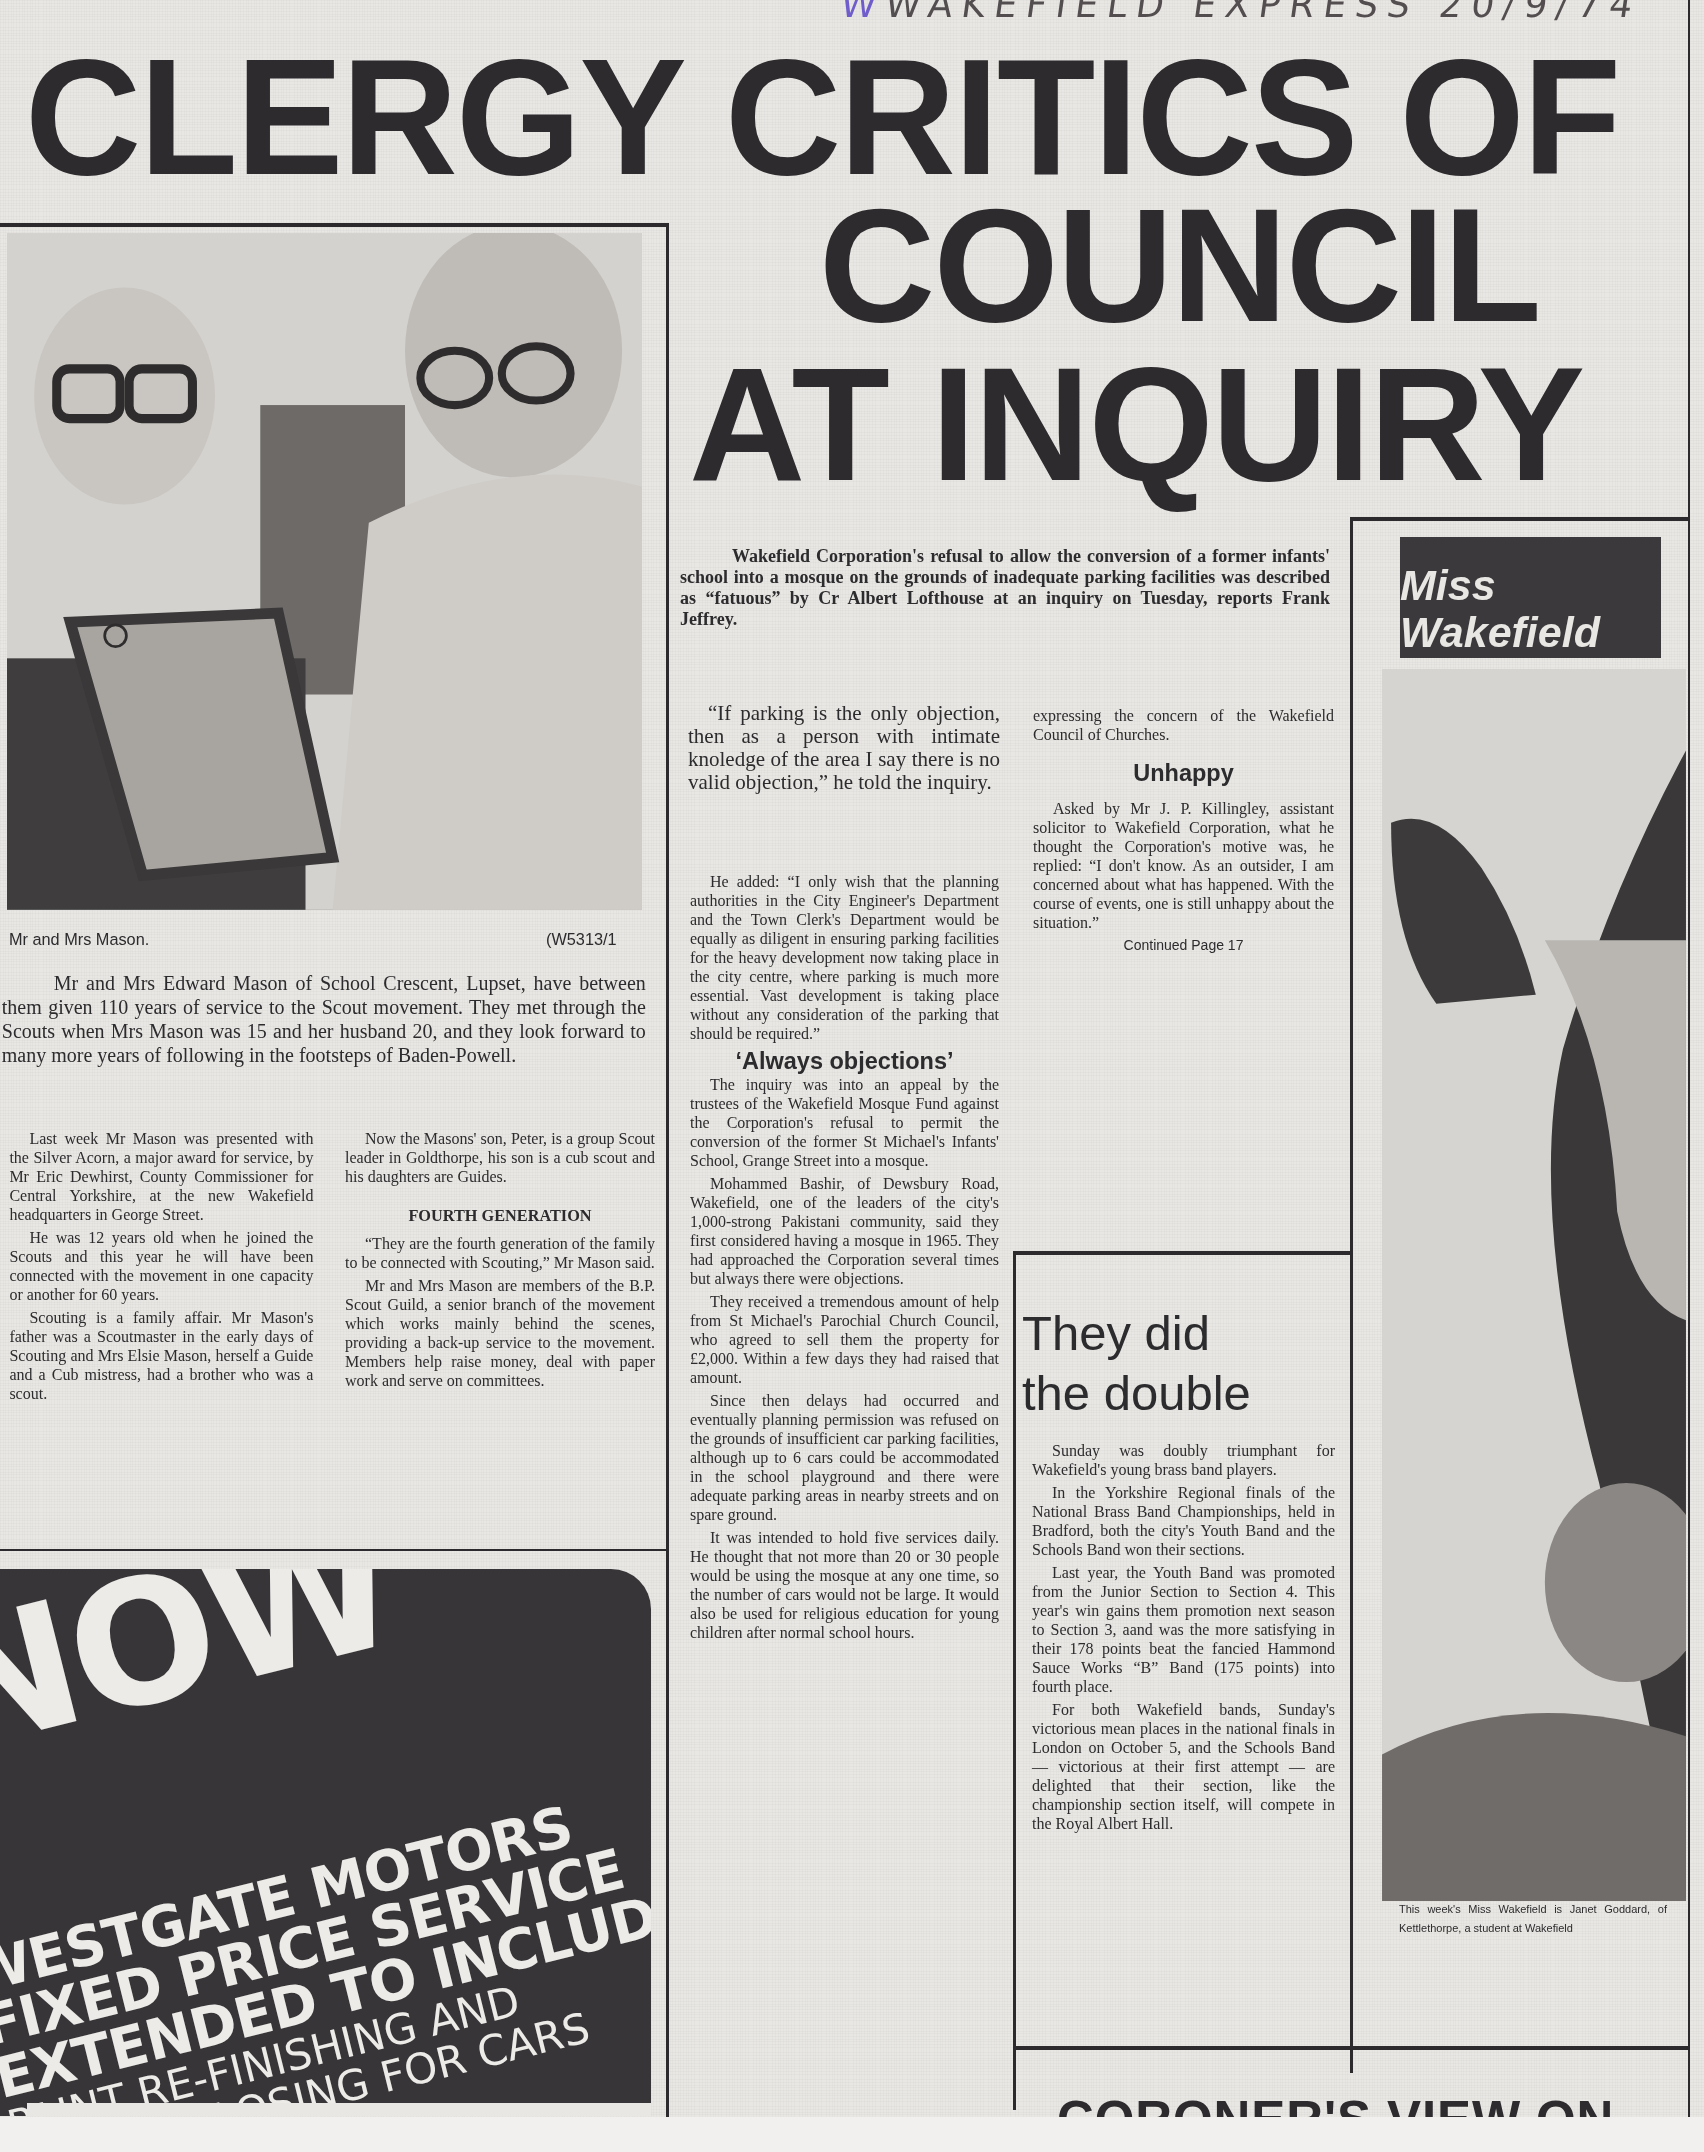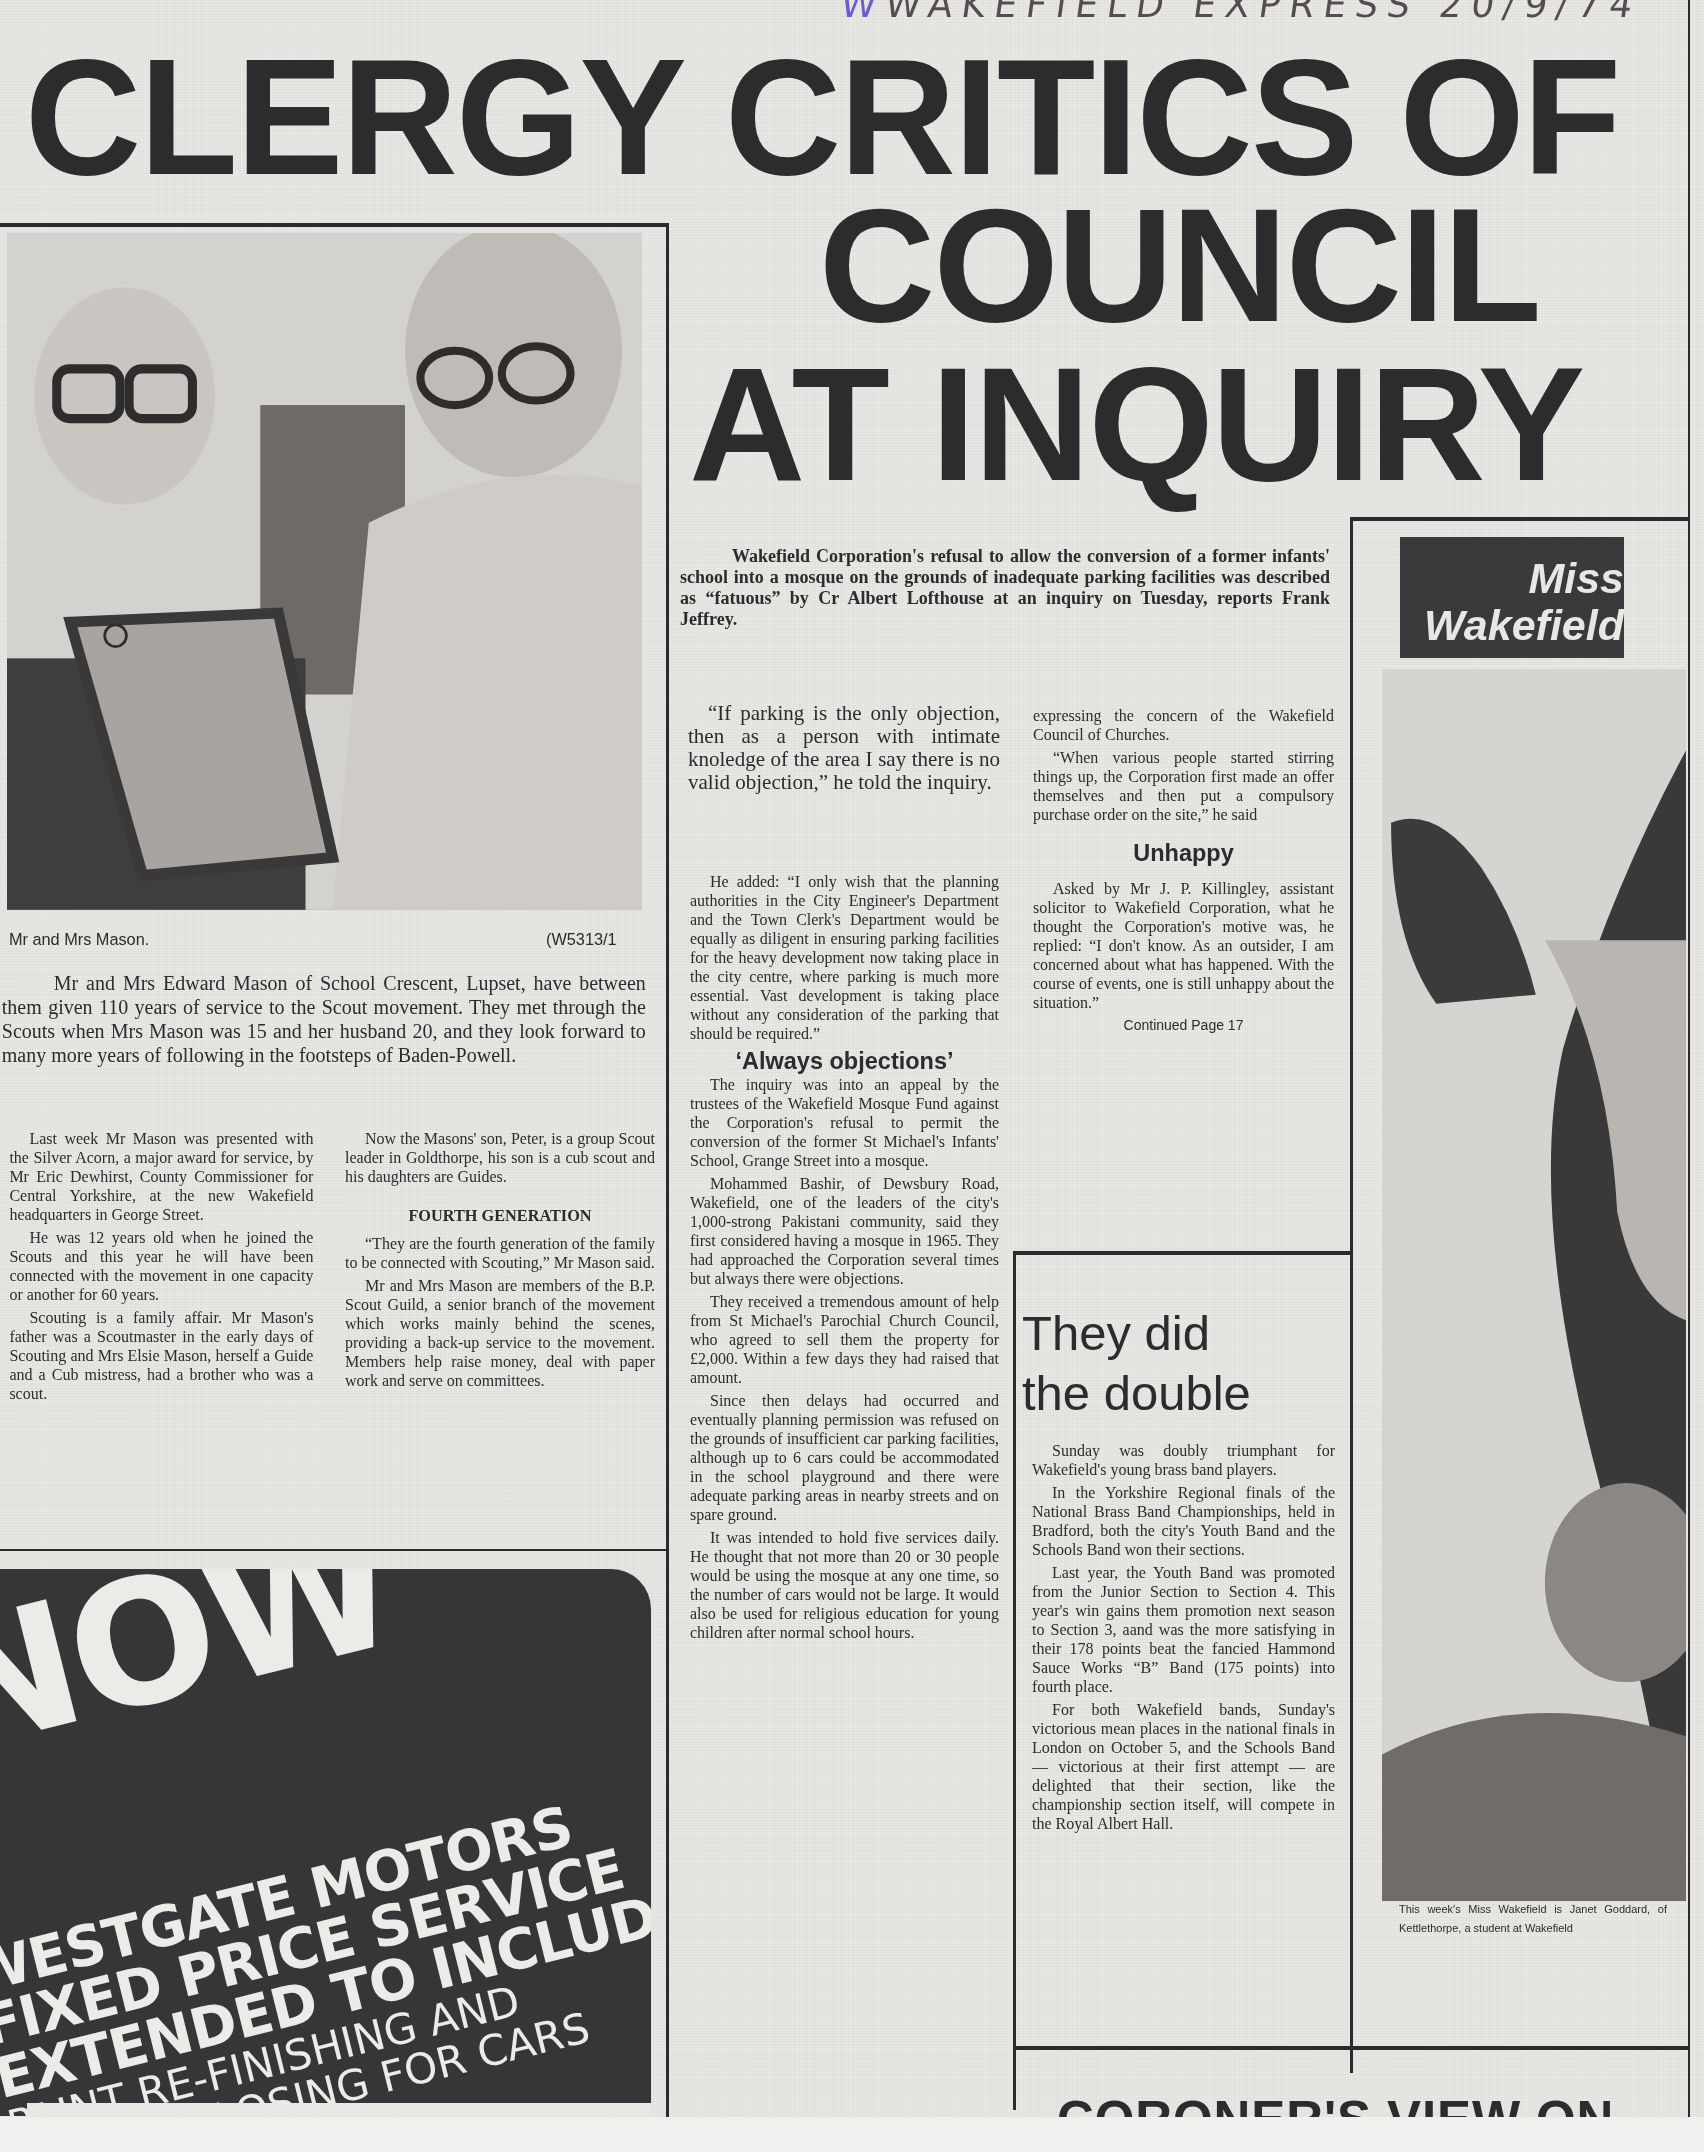--- a/index.html
+++ b/index.html
@@ -59,23 +59,23 @@
     text-align: justify; color:#2c2b2d;
   }
   .quote-large p { margin:0; text-indent: 20px; }
   .subhead-serif {
     font-family: "Liberation Serif", serif; font-weight: bold; font-size: 16.3px; text-align:center; color:#2c2b2d;
   }
   .subhead-sans {
     font-family: "Liberation Sans", sans-serif; font-weight: bold; color:#2c2b2d; text-align:center;
   }
   .miss-box {
-    position:absolute; left:1400px; top:537px; width:224px; height:121px; background:#3b393b;
+    position:absolute; left:1400px; top:537px; width:261px; height:121px; background:#3b393b;
     color:#e9e7e3; font-family:"Liberation Sans", sans-serif; font-weight:bold; font-style: italic;
-    text-align:right; line-height: 47px; font-size: 43px; padding-top: 18px; box-sizing:border-box;
+    text-align:left; line-height: 47px; font-size: 43px; padding-top: 25px; box-sizing:border-box;
   }
   .double-head {
     font-family:"Liberation Sans", sans-serif; font-size: 49px; line-height: 60px; text-align:left; color:#2c2b2d;
   }
   .ad {
     position:absolute; left:0; top:1569px; width:651px; height:547px; background:#373537;
     border-top-right-radius: 40px; overflow:hidden;
   }
   .ad-inner { position:absolute; left: -36px; top: 380px; transform: rotate(-14deg); transform-origin: left top; color:#ecebe8; }
   .ad-now { font-family:"DejaVu Sans", sans-serif; font-weight:bold; font-size: 172px; line-height: 145px; letter-spacing:-5.4px; position:absolute; left:36px; top:-326px; }
@@ -169,21 +169,20 @@
   <div class="subhead-sans" style="font-size:23.5px;margin:9px 0 3.6px 0">‘Always objections’</div>
   <p>The inquiry was into an appeal by the trustees of the Wakefield Mosque Fund against the Corporation's refusal to permit the conversion of the former St Michael's Infants' School, Grange Street into a mosque.</p>
   <p>Mohammed Bashir, of Dewsbury Road, Wakefield, one of the leaders of the city's 1,000-strong Pakistani community, said they first considered having a mosque in 1965. They had approached the Corporation several times but always there were objections.</p>
   <p>They received a tremendous amount of help from St Michael's Parochial Church Council, who agreed to sell them the property for £2,000. Within a few days they had raised that amount.</p>
   <p>Since then delays had occurred and eventually planning permission was refused on the grounds of insufficient car parking facilities, although up to 6 cars could be accommodated in the school playground and there were adequate parking areas in nearby streets and on spare ground.</p>
   <p>It was intended to hold five services daily. He thought that not more than 20 or 30 people would be using the mosque at any one time, so the number of cars would not be large. It would also be used for religious education for young children after normal school hours.</p>
 </div>
 
 <div class="abs body-text" style="left:1029px;top:702px;width:309px">
   <p style="text-indent:0">expressing the concern of the Wakefield Council of Churches.</p>
-  <p>“When various people started stirring things up, the Corporation first made an offer themselves and then put a compulsory purchase order on the site,” he said</p>
   <div class="subhead-sans" style="font-size:23.5px;margin:20px 0 16.3px 0">Unhappy</div>
   <p>Asked by Mr J. P. Killingley, assistant solicitor to Wakefield Corporation, what he thought the Corporation's motive was, he replied: “I don't know. As an outsider, I am concerned about what has happened. With the course of events, one is still unhappy about the situation.”</p>
   <div class="subhead-sans" style="font-size:14px;font-weight:normal;">Continued Page 17</div>
 </div>
 
 <div class="abs double-head" style="left:1022px;top:1303px;width:317px">
   <div>They did</div>
   <div>the double</div>
 </div>
 <div class="abs body-text" style="left:1028px;top:1437px;width:311px">

